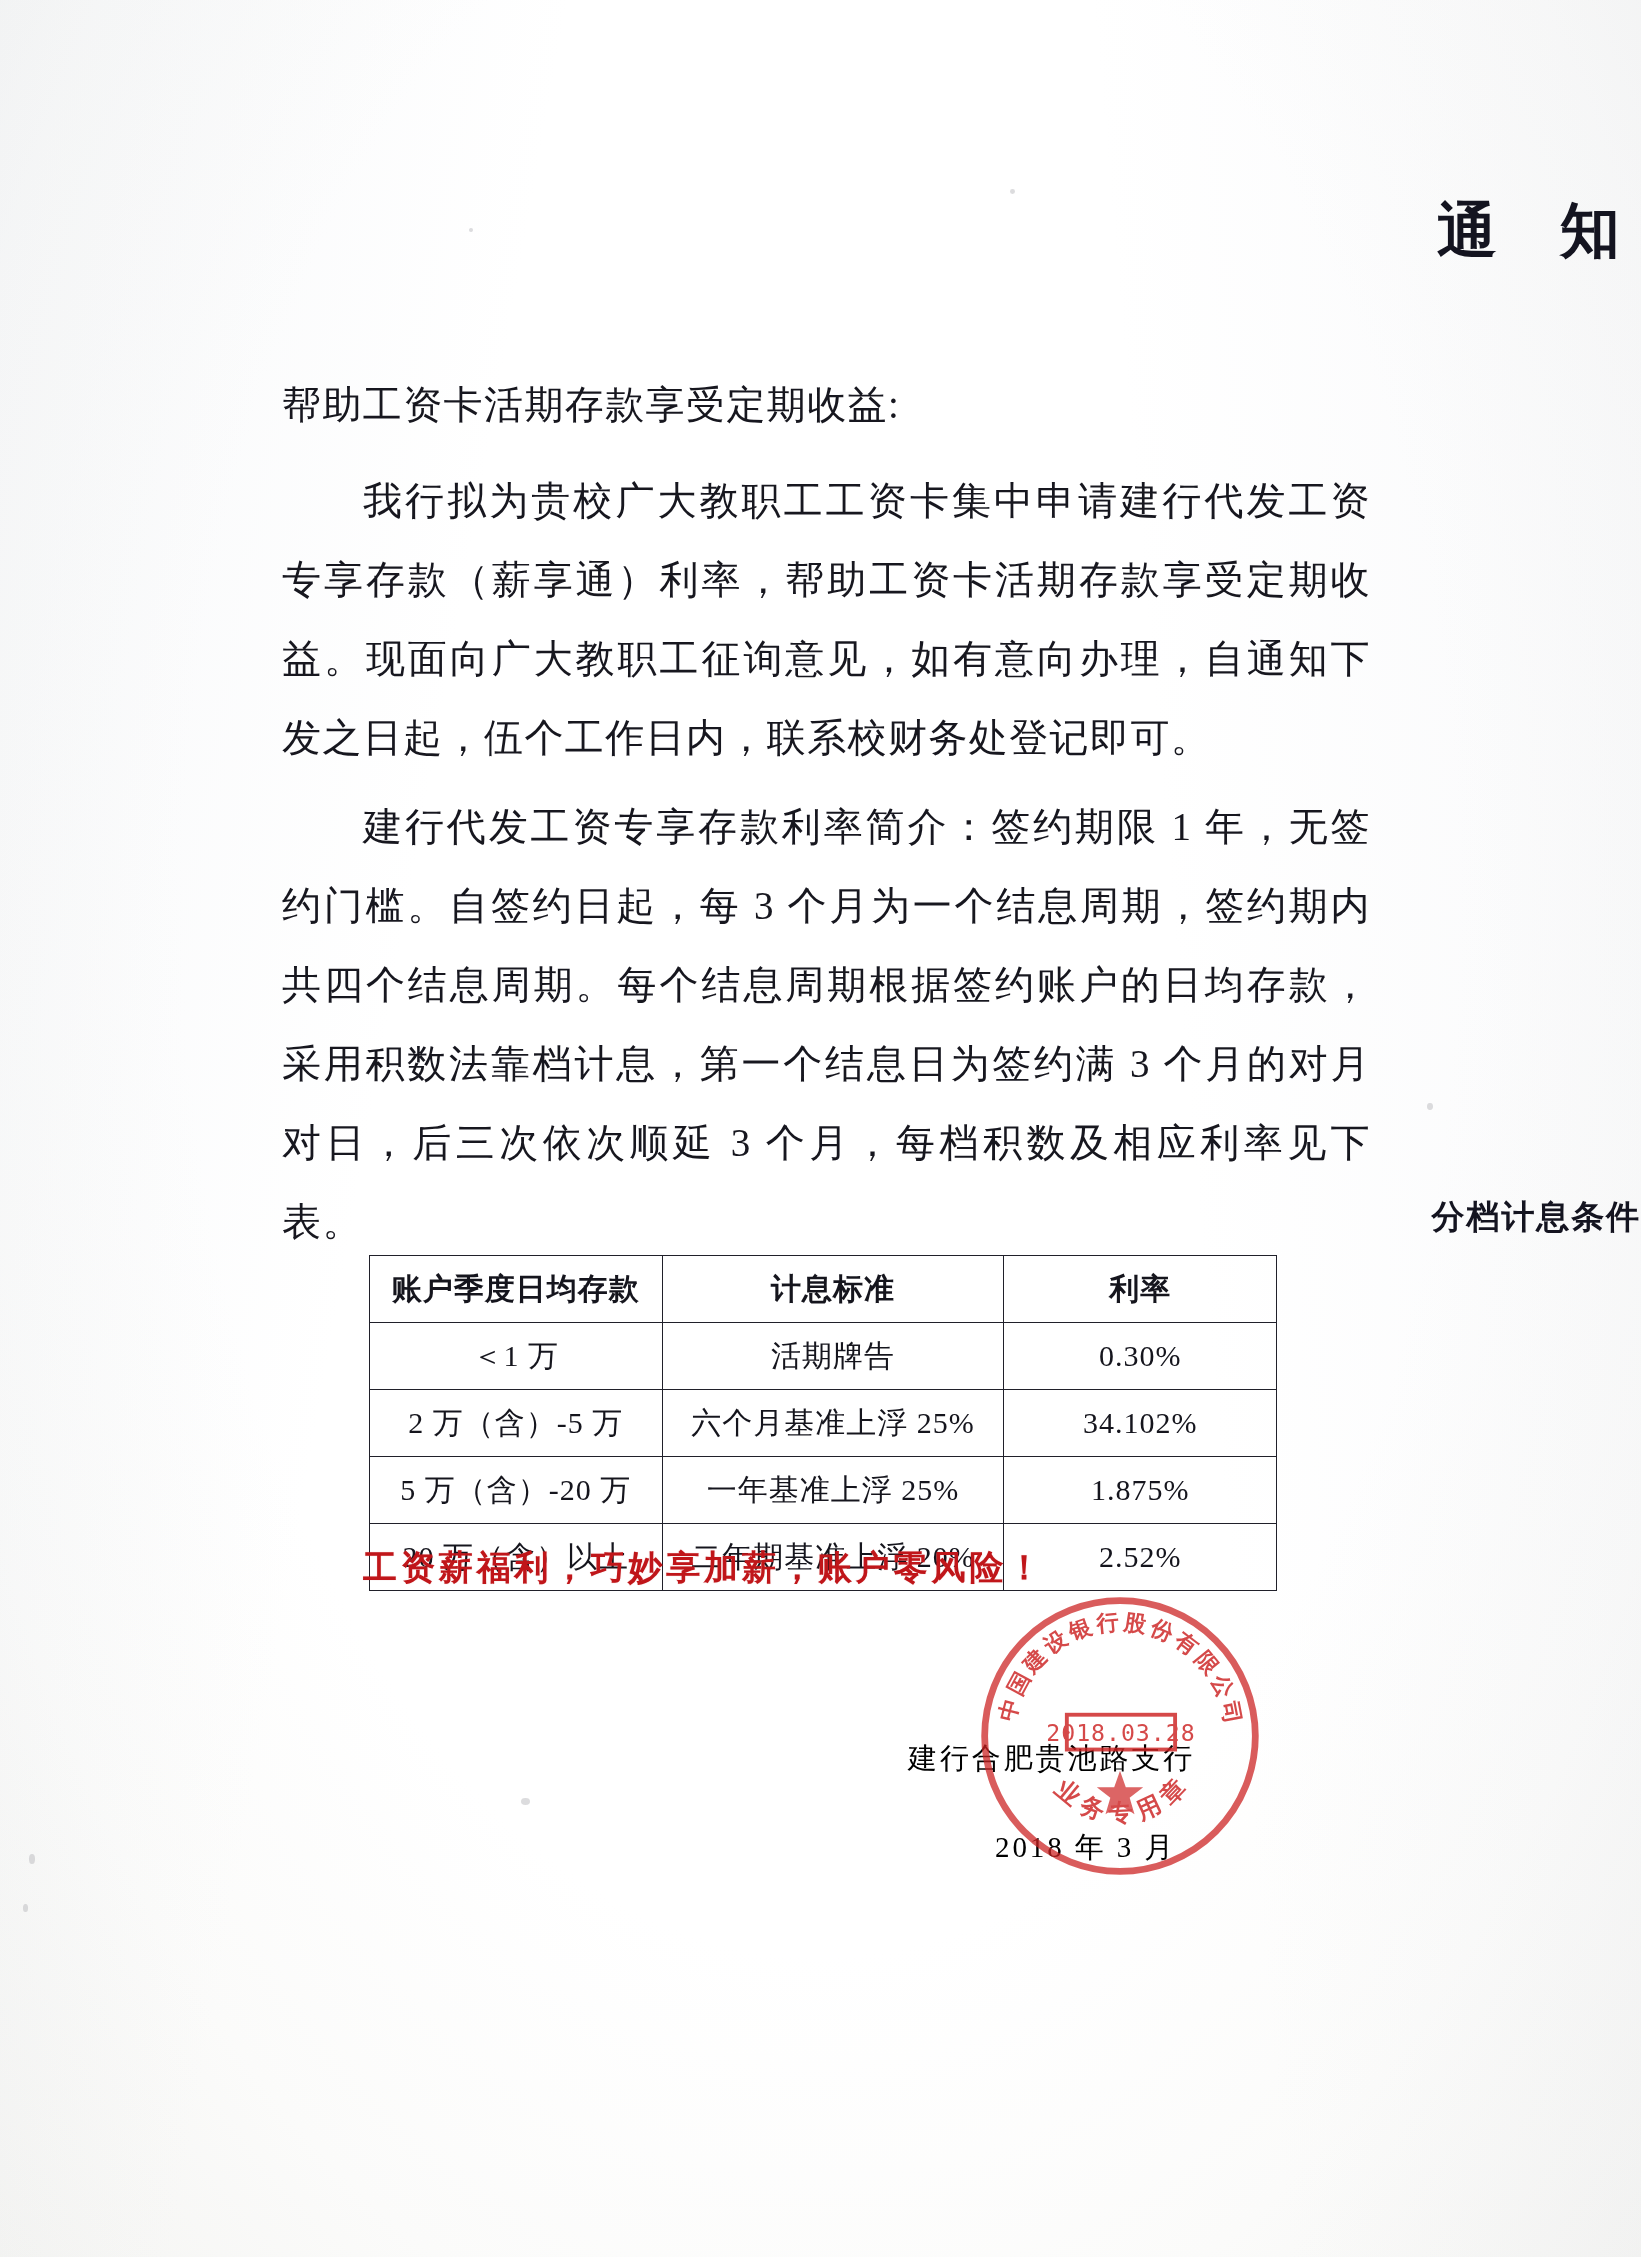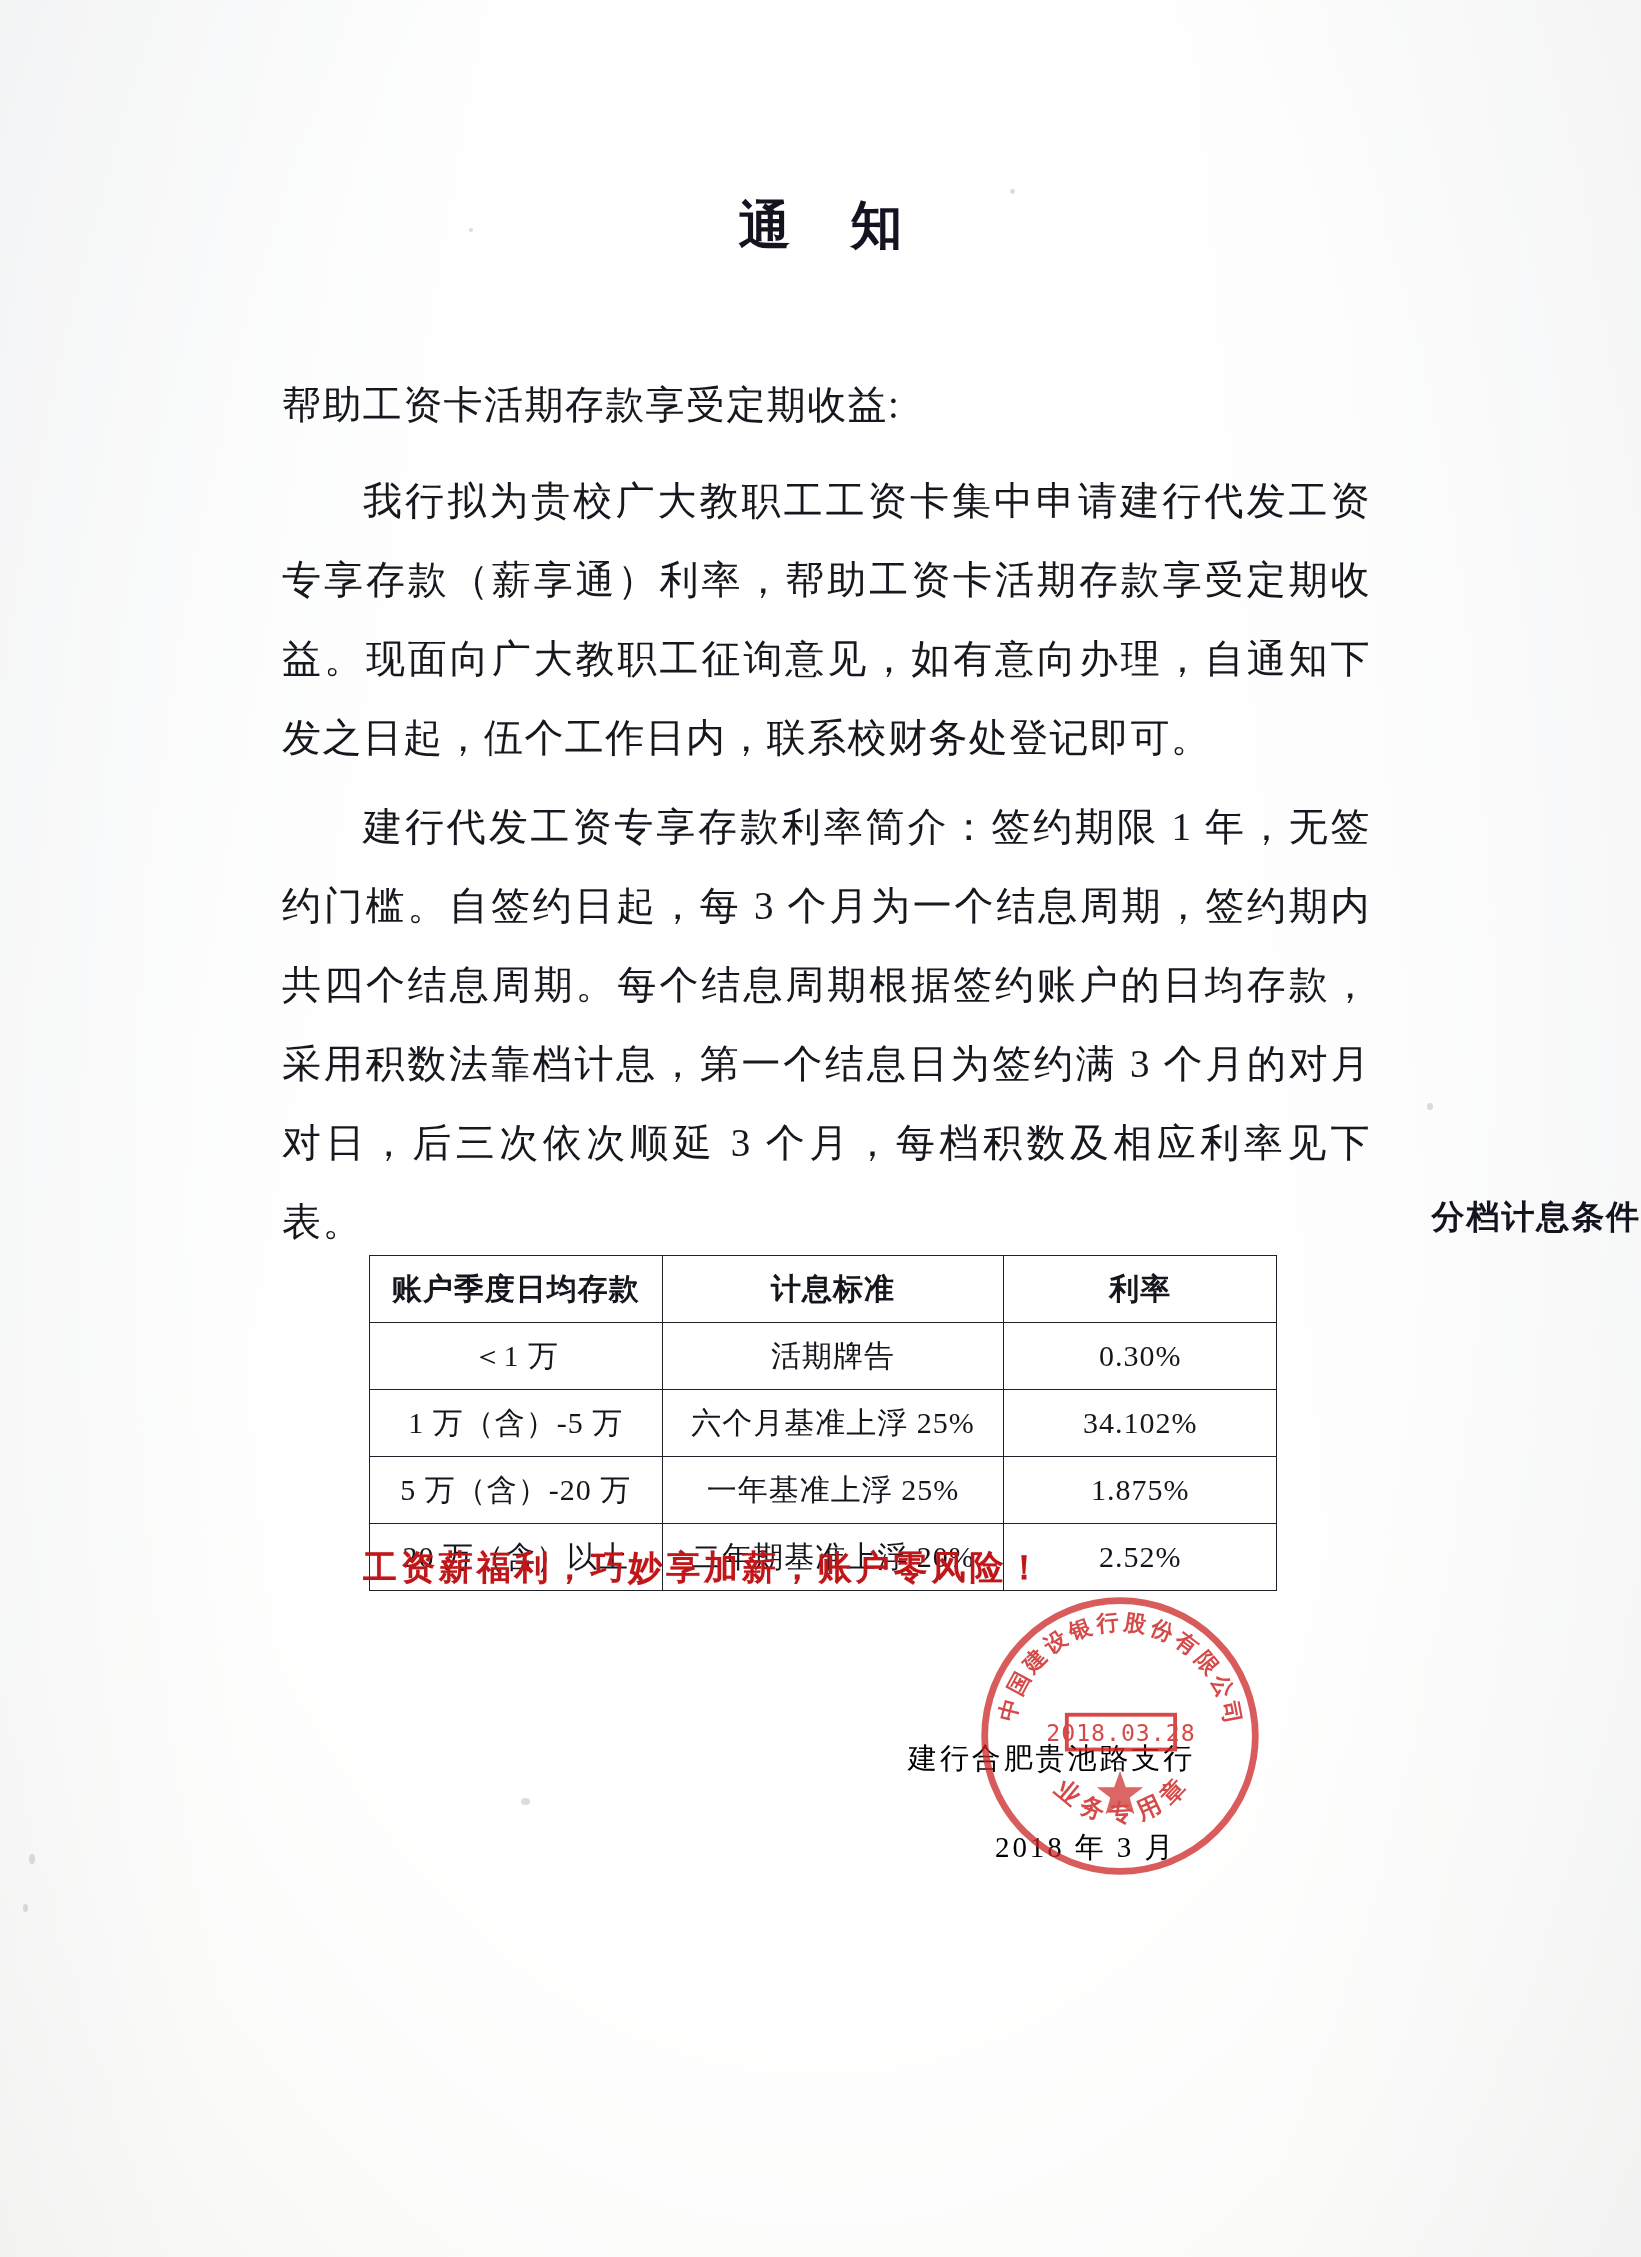--- a/index.html
+++ b/index.html
@@ -39,24 +39,24 @@
     width: 1641px;
     height: 2257px;
   }
 
   
   .doc-title {
     position: absolute;
     top: 191px;
     left: 0;
     width: 100%;
-    text-align: center;
+    text-align: right;
     font-family: "DejaVu Serif", "Liberation Serif", serif;
     font-weight: bold;
-    font-size: 52px;
+    font-size: 60px;
     letter-spacing: 21px;
     text-indent: 21px;
     color: #141420;
   }
 
   
   .body-block {
     position: absolute;
     left: 282px;
     top: 365px;
@@ -192,21 +192,21 @@
         <th class="col-c">利率</th>
       </tr>
     </thead>
     <tbody>
       <tr>
         <td>＜1 万</td>
         <td>活期牌告</td>
         <td>0.30%</td>
       </tr>
       <tr>
-        <td>1 万（含）-5 万</td>
+        <td>2 万（含）-5 万</td>
         <td>六个月基准上浮 25%</td>
         <td>34.102%</td>
       </tr>
       <tr>
         <td>5 万（含）-20 万</td>
         <td>一年基准上浮 25%</td>
         <td>1.875%</td>
       </tr>
       <tr>
         <td>20 万（含）以上</td>

